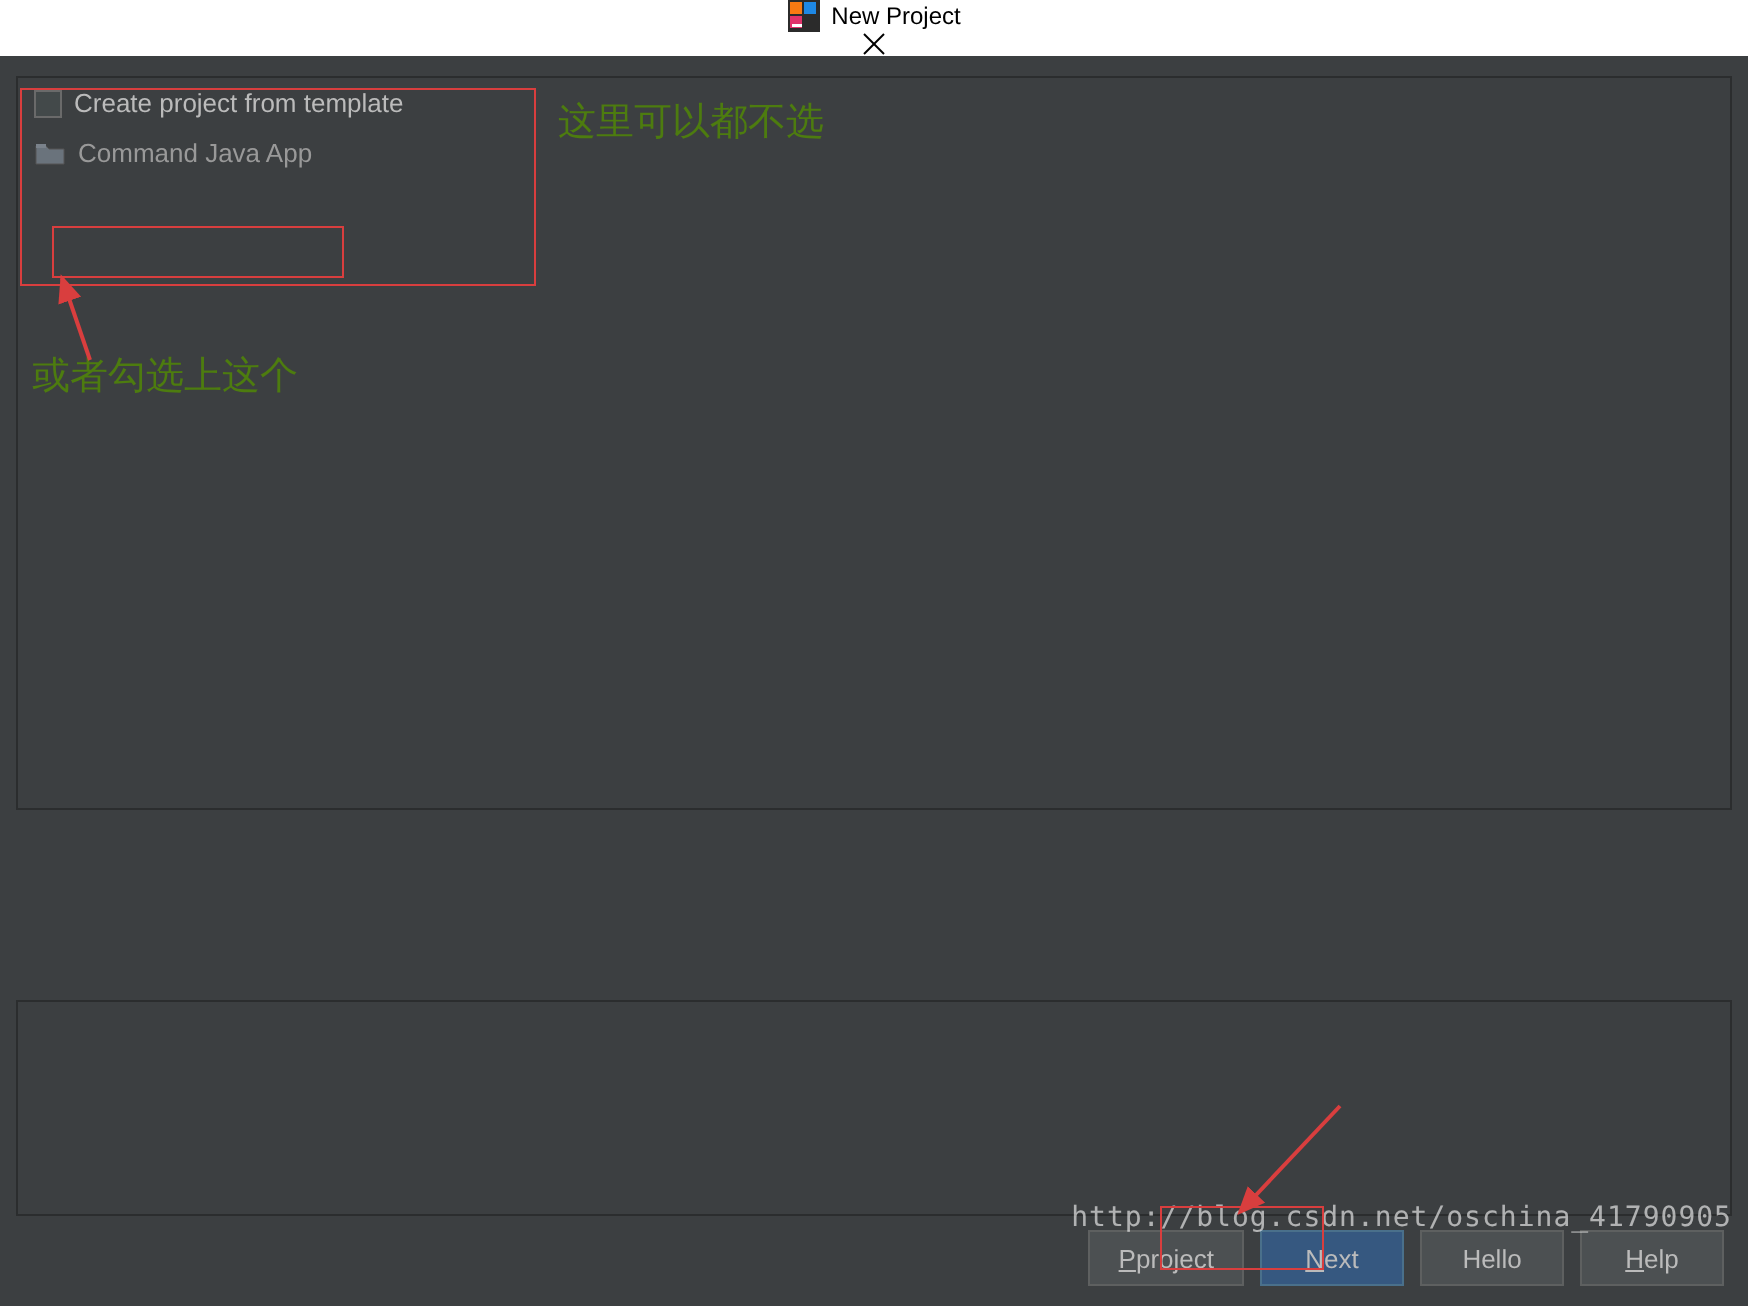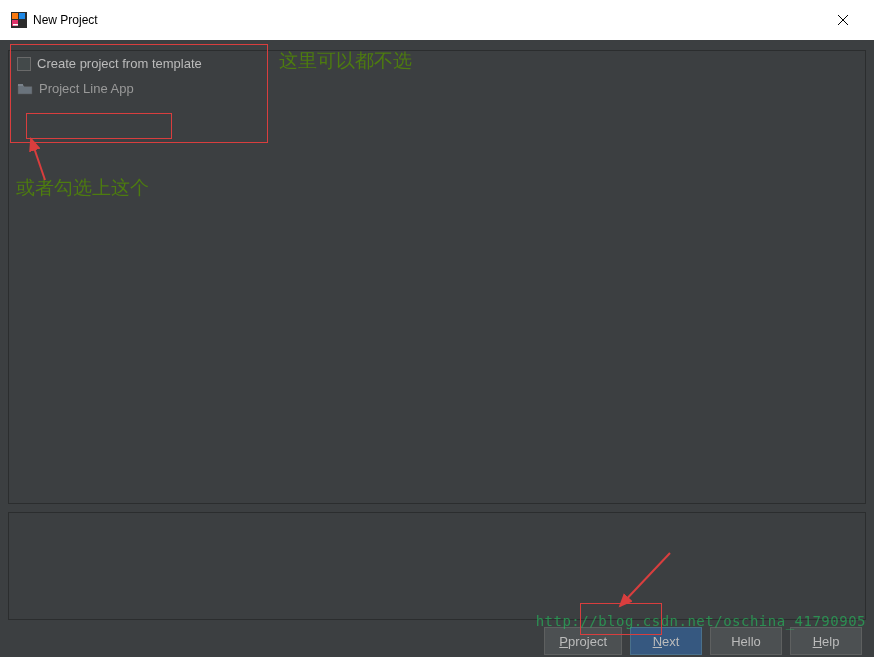--- a/index.html
+++ b/index.html
@@ -9,26 +9,27 @@
       font-family: "Segoe UI", Arial, sans-serif;
     }
     body {
       width: 874px;
       height: 657px;
       background: #ffffff;
       overflow: hidden;
       position: relative;
     }
     .titlebar {
-      height: 40px;
+      height: 28px;
       background: #ffffff;
       display: flex;
       align-items: center;
       padding: 0 11px;
       justify-content: space-between;
+      flex-direction: column;
     }
     .titlebar-left {
       display: flex;
       align-items: center;
       gap: 6px;
     }
     .app-icon {
       width: 16px;
       height: 16px;
       position: relative;
@@ -55,21 +56,21 @@
       background: #3c3f41;
       width: 874px;
       height: 625px;
       position: relative;
     }
     .content-panel {
       position: absolute;
       left: 8px;
       top: 10px;
       right: 8px;
-      height: 454px;
+      height: 367px;
       border: 1px solid #2b2d2e;
       background: #3c3f41;
     }
     .checkbox-row {
       display: flex;
       align-items: center;
       padding: 5px 8px 3px 8px;
       gap: 6px;
     }
     .checkbox {
@@ -181,21 +182,21 @@
       top: 175px;
     }
     .arrow {
       position: absolute;
       pointer-events: none;
     }
     .watermark {
       position: absolute;
       bottom: 36px;
       right: 8px;
-      color: #22c55e;
+      color: #ffffff;
       font-size: 14px;
       font-family: monospace;
       opacity: 0.6;
       pointer-events: none;
       letter-spacing: 0.5px;
     }
   </style>
 </head>
 <body>
 
@@ -228,21 +229,21 @@
       <span class="checkbox-label"><span>Create project from </span><span class="mnemonic">t</span><span>emplate</span></span>
     </div>
     <div class="template-list">
       <div class="template-item">
         <span class="folder-icon">
           <svg viewBox="0 0 16 14" width="16" height="14">
             <path d="M1 3 L6 3 L7.5 4.5 L15 4.5 L15 12 L1 12 Z" fill="#6a737c" stroke="#555" stroke-width="0.5"></path>
             <rect x="1" y="2" width="5" height="2" fill="#7a828b"></rect>
           </svg>
         </span>
-        <span class="template-label">Project Line App</span>
+        <span class="template-label">Command Java App</span>
       </div>
     </div>
   </div>
 
   <div class="desc-panel"></div>
 
   <div class="button-bar">
     <div class="btn">
         <span></span>
         <span class="mnemonic">P</span>

